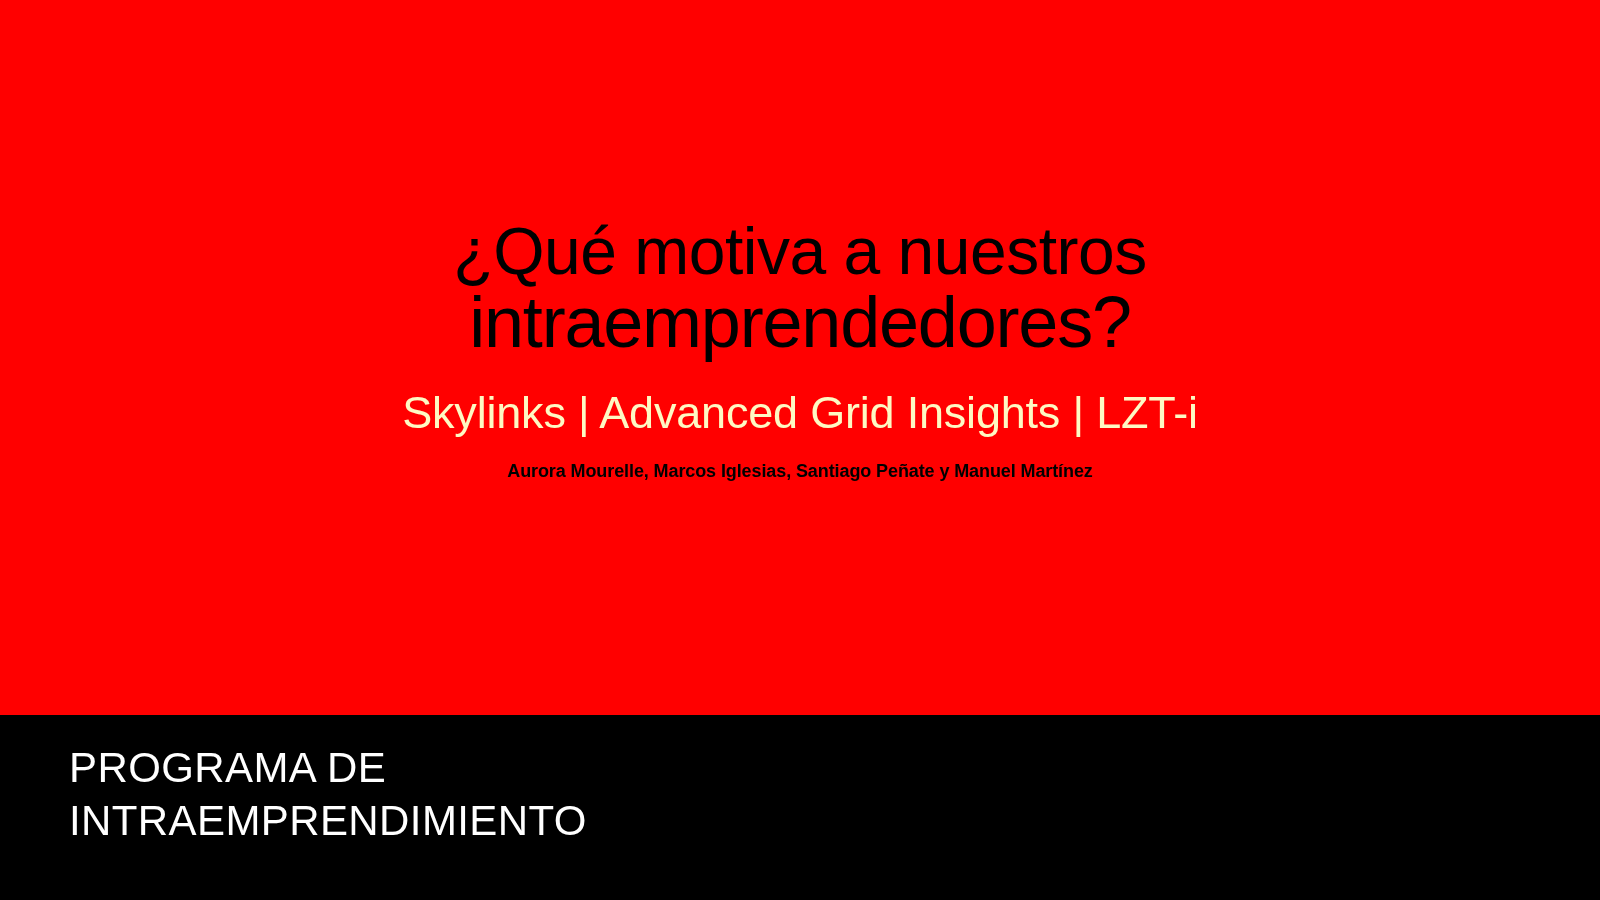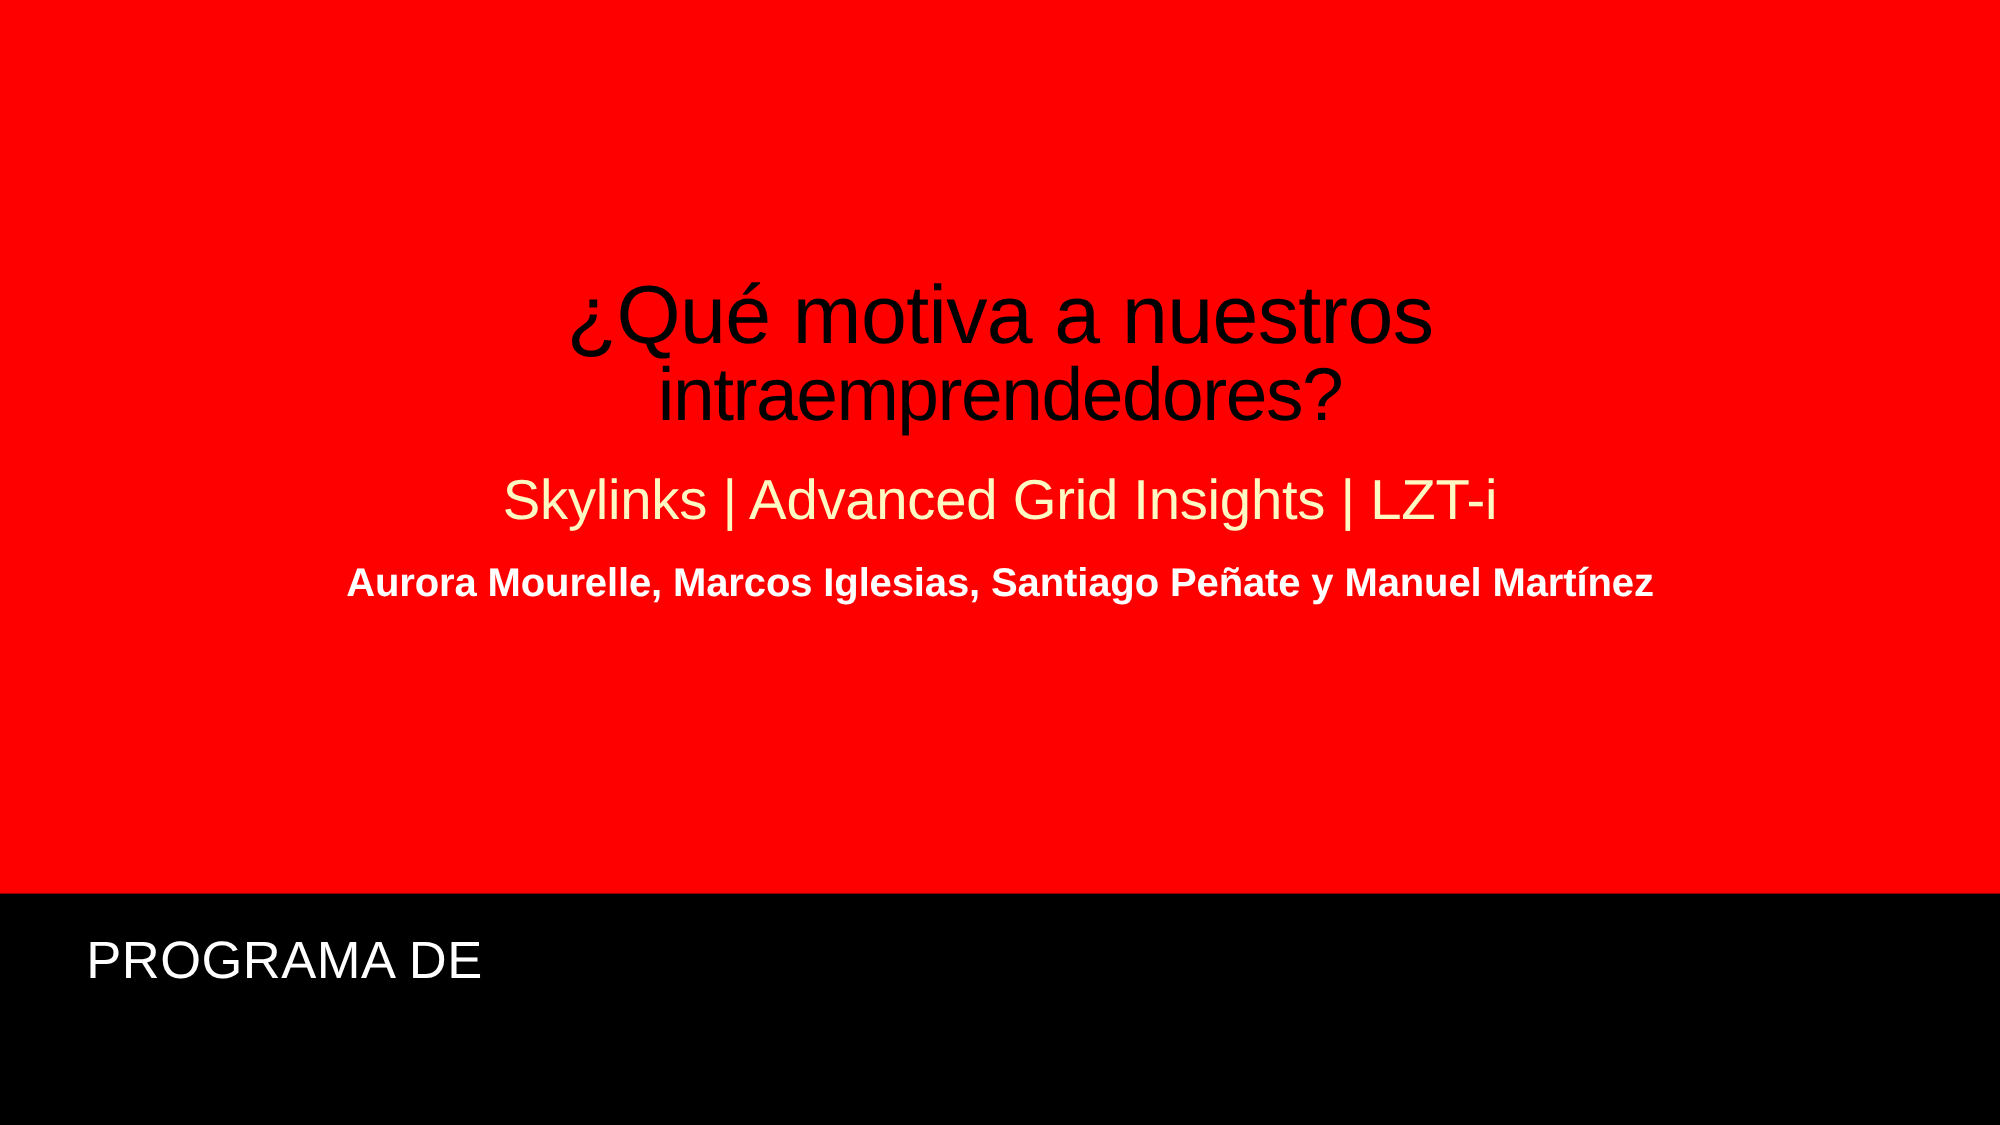--- a/index.html
+++ b/index.html
@@ -38,43 +38,43 @@
     font-size: 66px;
     font-weight: 300;
     color: #000000;
     letter-spacing: -0.5px;
     line-height: 1.0;
     margin: 0;
     padding: 0;
   }
 
   .title-line2 {
-    font-size: 60px;
+    font-size: 72px;
     font-weight: 400;
     color: #000000;
     letter-spacing: -1.2px;
     line-height: 1.08;
     margin: 0;
     padding: 0;
   }
 
   .subtitle {
     margin-top: 26px;
     font-size: 45px;
     font-weight: 300;
     color: #fef9c3;
     letter-spacing: -0.2px;
     line-height: 1.1;
   }
 
   .authors {
     margin-top: 24px;
-    font-size: 32px;
+    font-size: 18px;
     font-weight: 700;
-    color: #ffffff;
+    color: #000000;
     letter-spacing: -0.1px;
   }
 
   
   .footer {
     position: absolute;
     left: 0;
     top: 715px;
     width: 1600px;
     height: 136px;
@@ -105,16 +105,17 @@
       <div class="title-line2">intraemprendedores?</div>
       <div class="subtitle">Skylinks | Advanced Grid Insights | LZT-i</div>
       <div class="authors">Aurora Mourelle, Marcos Iglesias, Santiago Peñate y Manuel Martínez</div>
     </div>
   </div>
 
   <div class="footer">
 
     <div class="program-text">
       <div>PROGRAMA DE</div>
+      <div>INTRAEMPRENDIMIENTO</div>
     </div>
 
   </div>
 </div>
 
 </body></html>

